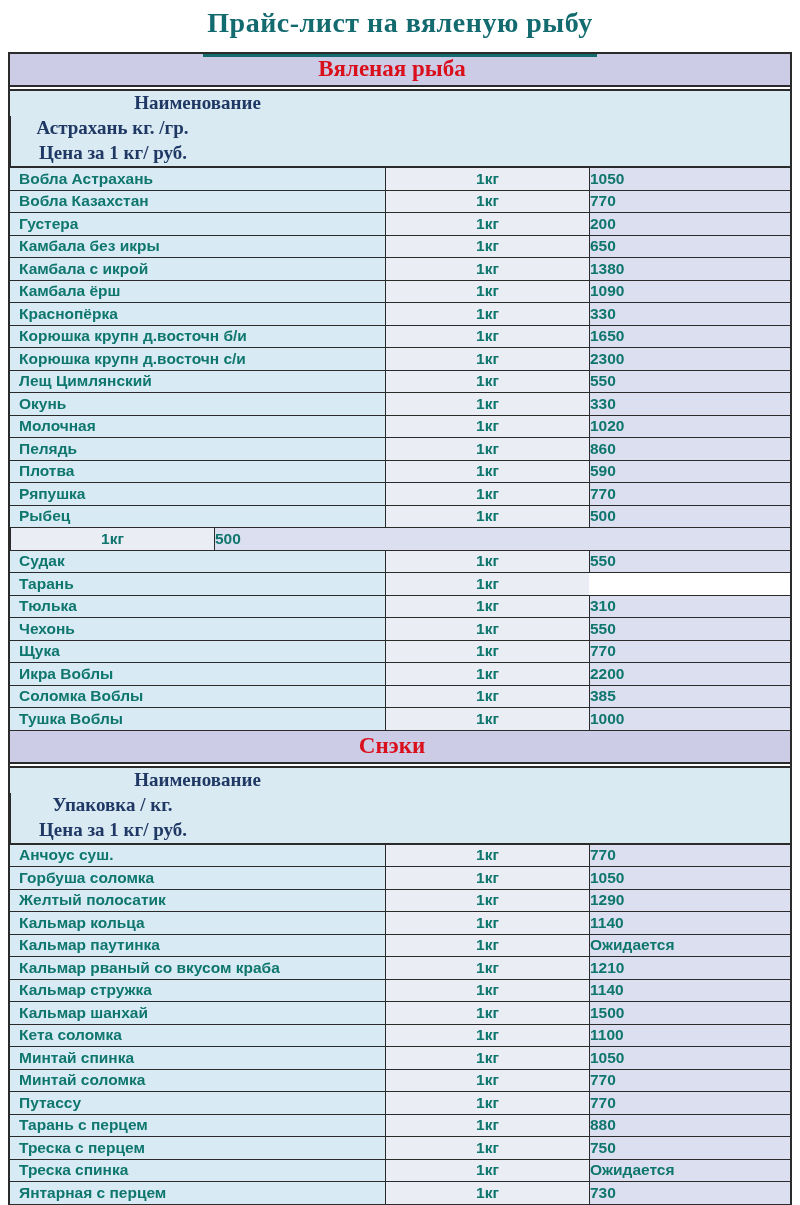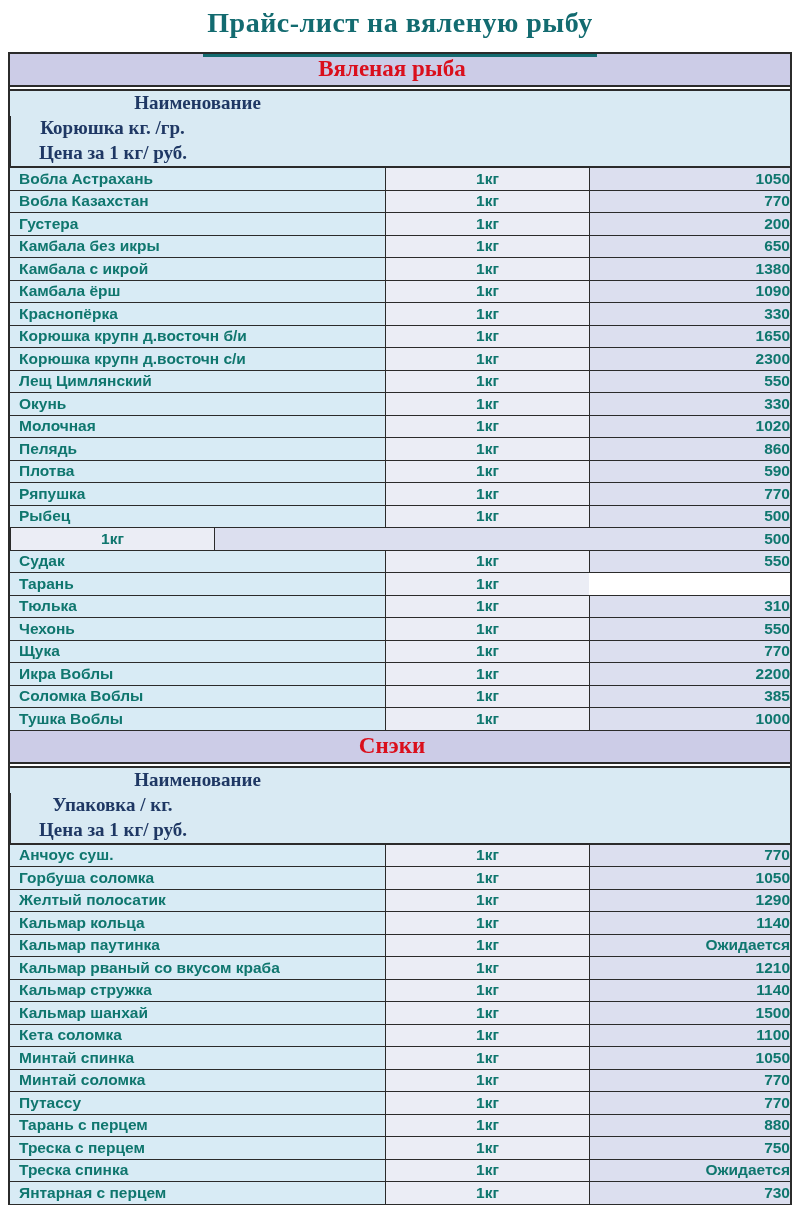--- a/index.html
+++ b/index.html
@@ -70,39 +70,39 @@
     display: flex;
     border-bottom: 1.5px solid #2b2b2b;
     font-weight: bold;
     font-size: 15.5px;
     color: #0f766e;
   }
   .data-row:last-child { border-bottom: none; }
 
   .c-name  { width: 375px; }
   .c-pack  { width: 204px; border-left: 1.5px solid #2b2b2b; text-align: center; }
-  .c-price { width: 205px; flex: 1; border-left: 1.5px solid #2b2b2b; text-align: right; }
+  .c-price { width: 205px; flex: 1; border-left: 1.5px solid #2b2b2b; text-align: left; }
 
   .data-row .c-name  { background: #d8ebf5; padding: 1.5px 6px 2px 9px; text-align: left; }
   .data-row .c-pack  { background: #ebedf5; padding: 1.5px 0 2px 0; }
   .data-row .c-price { background: #dcdfef; padding: 1.5px 0 2px 0; }
 </style>
 </head>
 <body>
 
 <div class="title-wrap">
   <span class="page-title">Прайс-лист на вяленую рыбу</span>
 </div>
 
 <div class="price-table">
     <div class="section-header">Вяленая рыба</div>
     <div class="gap-row"></div>
     <div class="head-row">
       <div class="hcell c-name">Наименование</div>
-      <div class="hcell c-pack">Корюшка кг. /гр.</div>
+      <div class="hcell c-pack">Астрахань кг. /гр.</div>
       <div class="hcell c-price">Цена за 1 кг/ руб.</div>
     </div>
     <div class="data-row">
       <div class="c-name">Вобла Астрахань</div>
       <div class="c-pack">1кг</div>
       <div class="c-price">1050</div>
     </div>
     <div class="data-row">
       <div class="c-name">Вобла Казахстан</div>
       <div class="c-pack">1кг</div>

